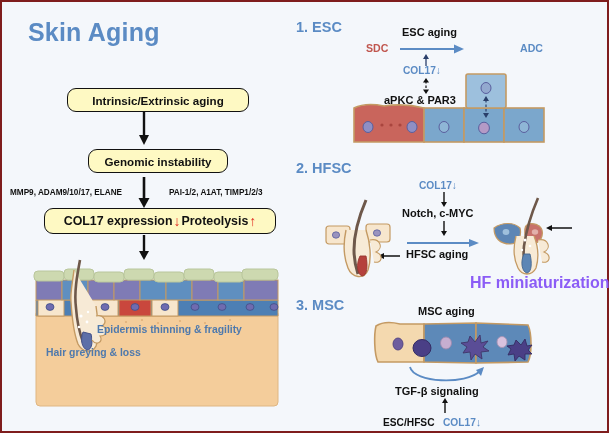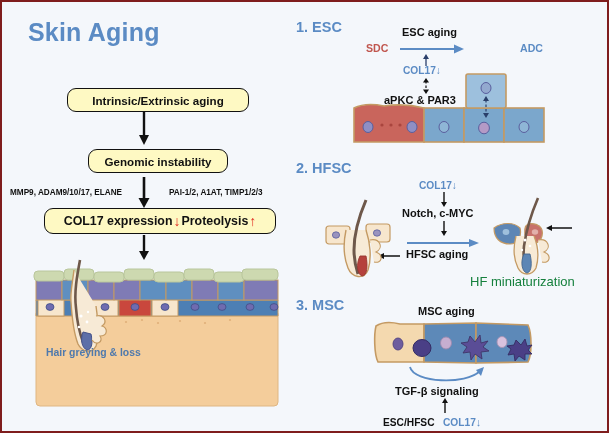--- a/index.html
+++ b/index.html
@@ -37,21 +37,21 @@
     margin-left:14px;
   }
   .enz{
     font-size:8.2px;font-weight:bold;color:#111;white-space:nowrap;
   }
   .blk{font-size:10.2px;font-weight:bold;color:#111;white-space:nowrap;}
   .blu{font-size:10.2px;font-weight:bold;color:#5b8bc4;white-space:nowrap;}
   .red-lbl{font-size:10.6px;font-weight:bold;color:#c0564e;}
   .blu-lbl{font-size:10.6px;font-weight:bold;color:#5b8bc4;margin-left:48px;}
   .skin-lbl{font-size:10.4px;font-weight:bold;color:#4e79ad;white-space:nowrap;}
-  .hf-mini{font-size:13px;font-weight:normal;color:#15803d;white-space:nowrap;}
+  .hf-mini{font-size:16px;font-weight:bold;color:#8b5cf6;white-space:nowrap;}
   .redarrow{color:#e02b20;font-weight:bold;}
   .bluarrow{color:#5b8bc4;font-weight:bold;}
   svg{display:block;overflow:visible;}
 </style>
 </head>
 <body>
 
 <div id="figure">
 
   <div class="abs title" style="left:26px;top:16px;">Skin Aging</div>
@@ -146,20 +146,21 @@
     <g fill="#e0b07a">
       <circle cx="96" cy="62" r="1.1"></circle>
         <circle cx="112" cy="60" r="1.1"></circle>
       <circle cx="128" cy="63" r="1.1"></circle>
         <circle cx="150" cy="61" r="1.1"></circle>
       <circle cx="175" cy="63" r="1.1"></circle>
         <circle cx="200" cy="60" r="1.1"></circle>
     </g>
   </svg>
 
+  <div class="abs skin-lbl" style="left:95px;top:322px;">Epidermis thinning &amp; fragility</div>
   <div class="abs skin-lbl" style="left:44px;top:345px;">Hair greying &amp; loss</div>
 
   <div class="abs sec-head" style="left:294px;top:17px;">1. ESC</div>
 
   <div class="abs blk" style="left:400px;top:24px;font-size:11px;">ESC aging</div>
 
   <div class="abs red-lbl" style="left:364px;top:40px;">SDC</div>
   <div class="abs blu-lbl" style="left:470px;top:40px;">ADC</div>
 
   <svg class="abs" style="left:398px;top:41px;" width="66" height="12">

